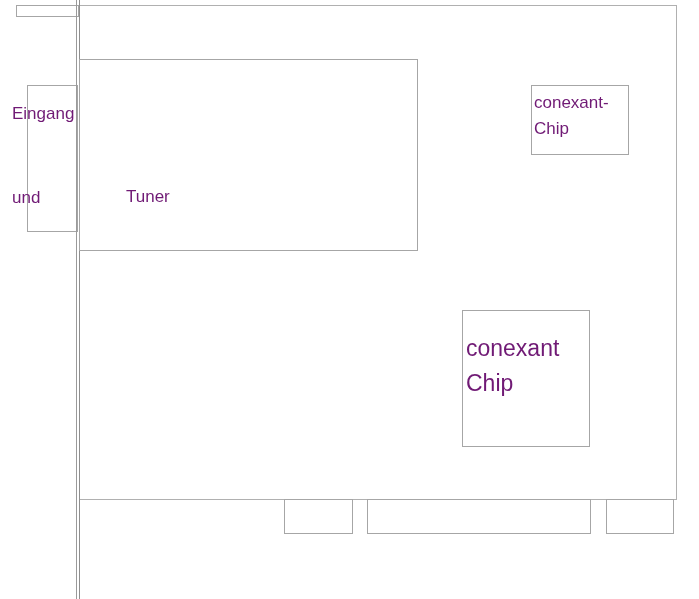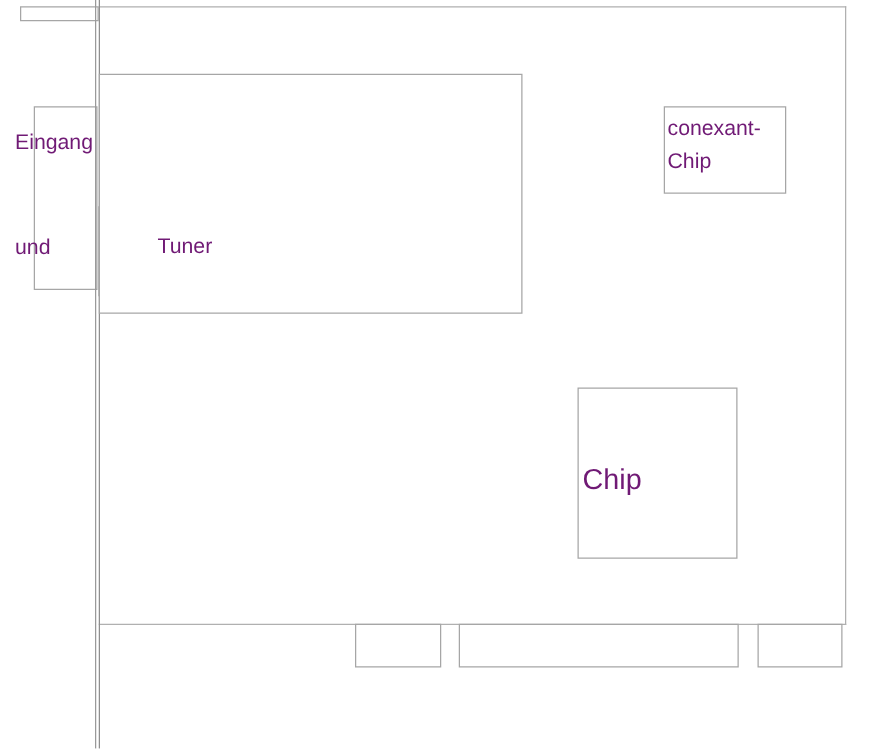--- a/index.html
+++ b/index.html
@@ -110,15 +110,16 @@
   <div class="box" style="left:606px; top:499px; width:68px; height:35px;"></div>
 
   <div class="label label-sm" style="left:12px; top:101px;">Eingang</div>
   <div class="label label-sm" style="left:12px; top:142px;margin-top:43px;">und</div>
 
   <div class="label label-sm" style="left:126px; top:184px;">Tuner</div>
 
   <div class="label label-sm" style="left:534px; top:90px;">conexant-</div>
   <div class="label label-sm" style="left:534px; top:116px;">Chip</div>
 
+  <div class="label label-lg" style="left:466px; top:331px;">conexant</div>
   <div class="label label-lg" style="left:466px; top:366px;">Chip</div>
 
 </div>
 
 </body></html>

